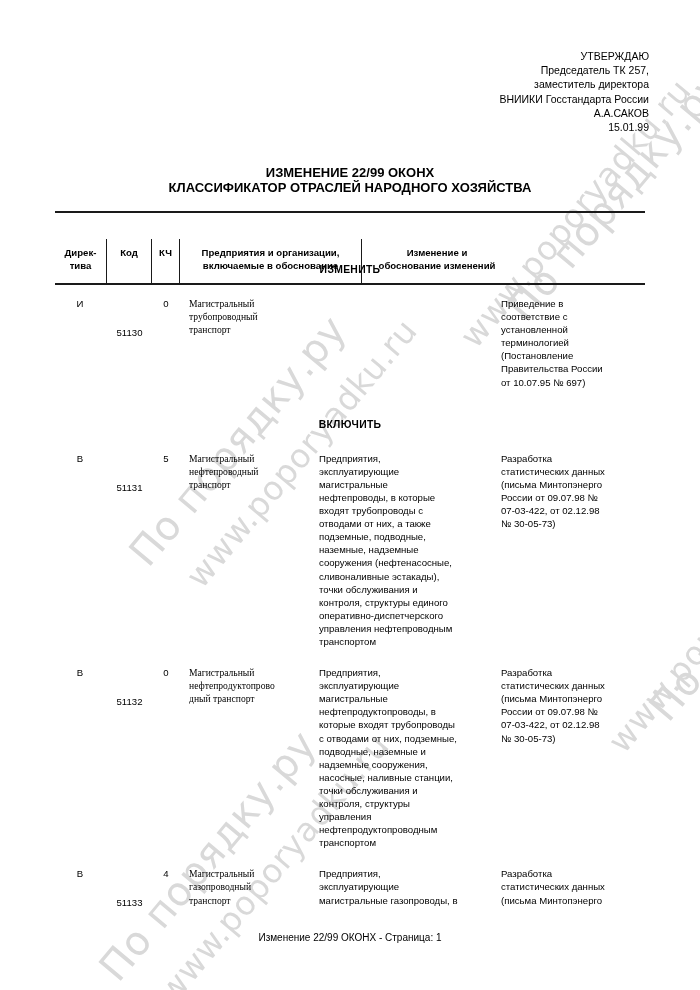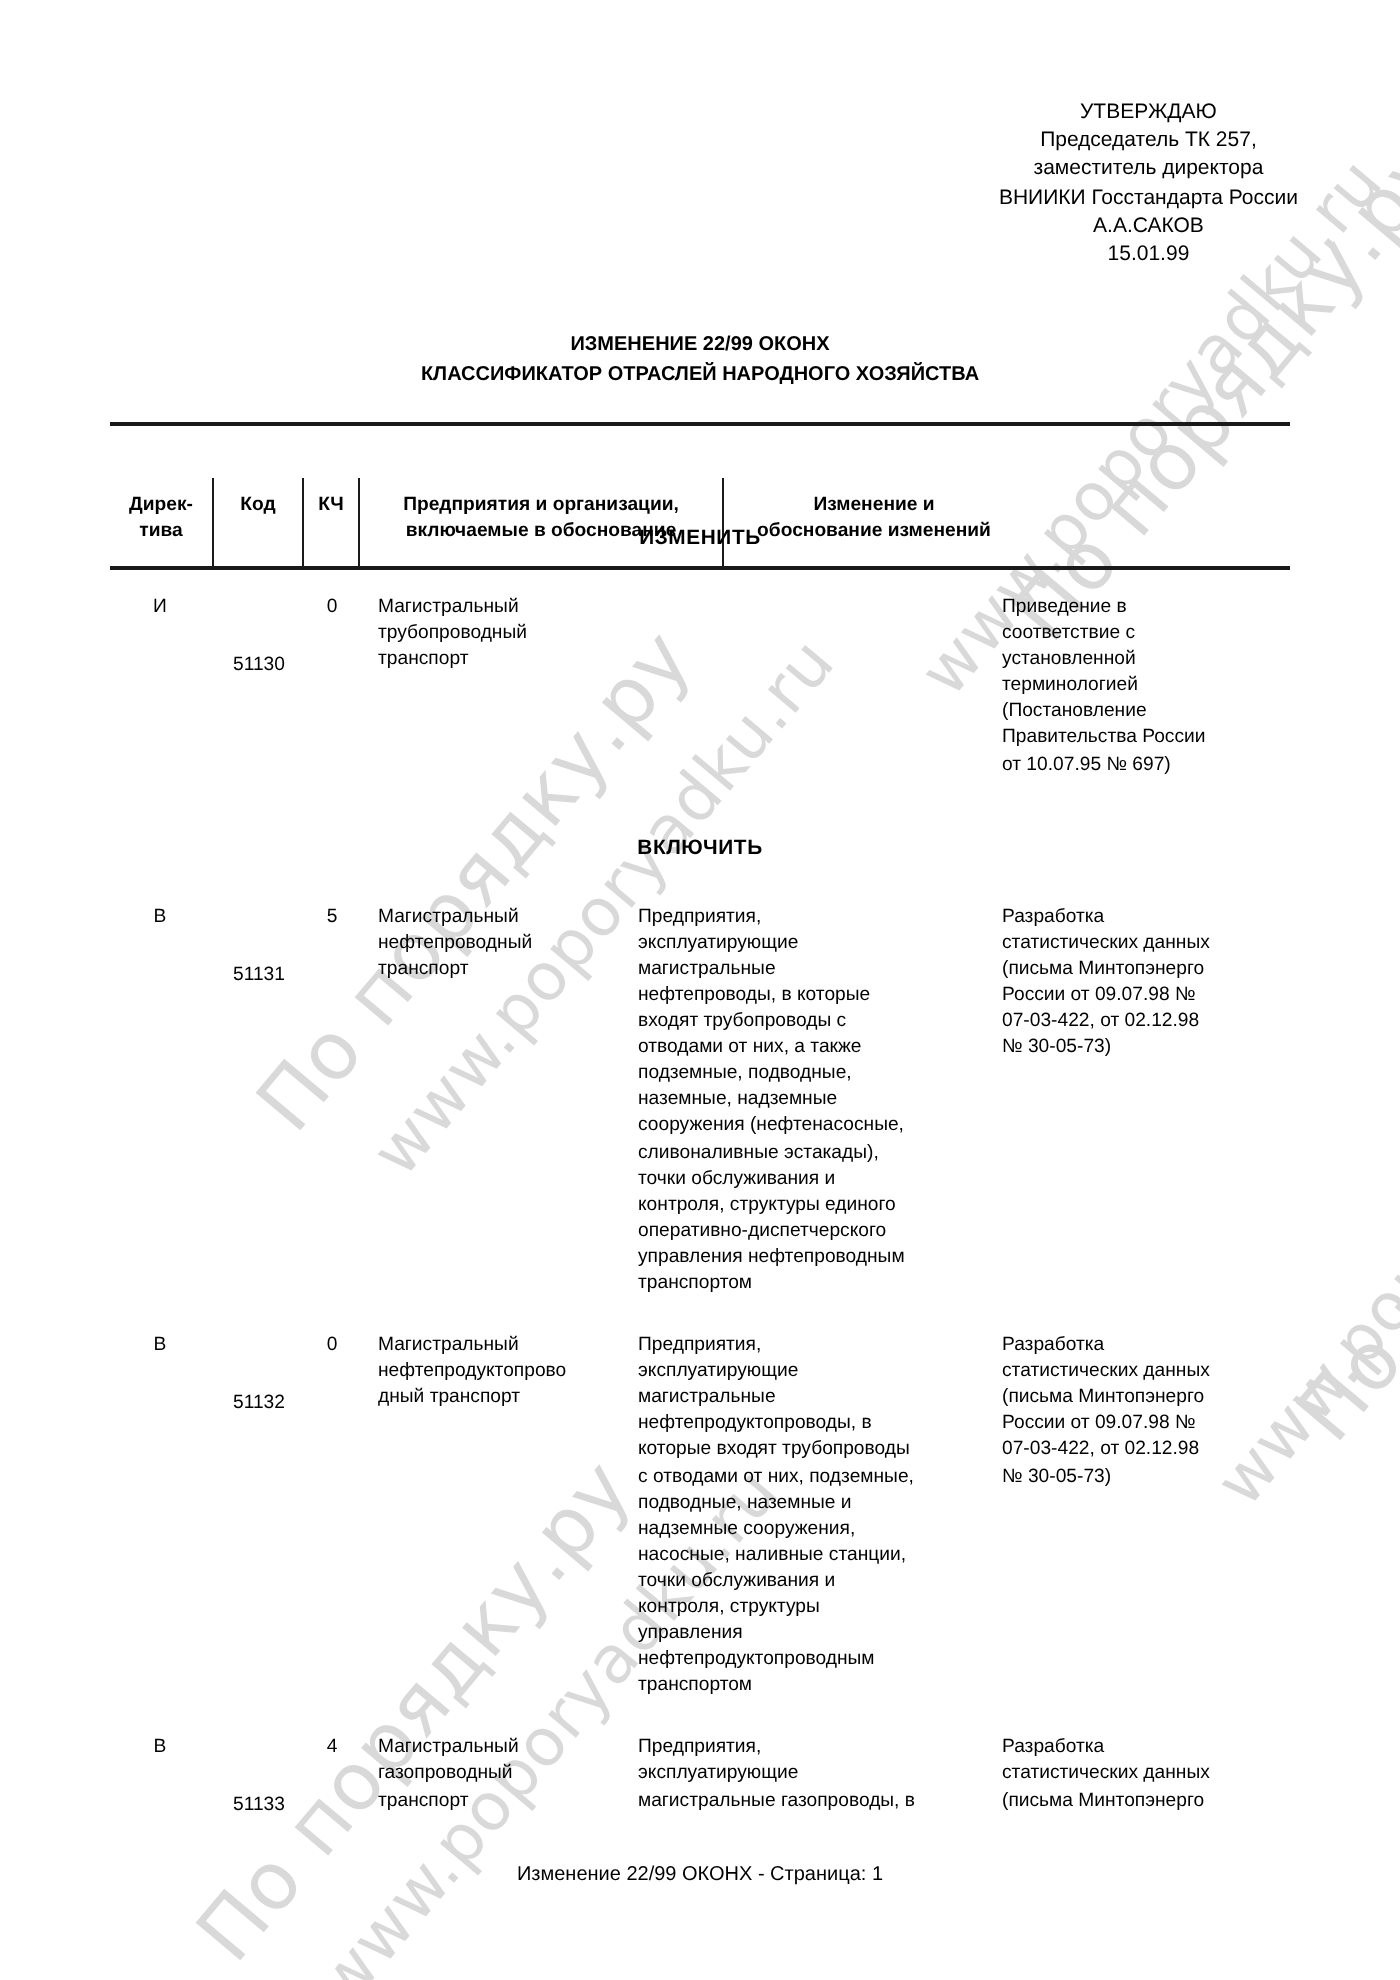--- a/index.html
+++ b/index.html
@@ -63,30 +63,30 @@
 
   
   .approval {
     position: absolute;
     right: 51px;
     top: 49px;
     text-align: right;
     font-size: 10.5px;
     line-height: 14.2px;
   }
-  .approval .ln { display: block; white-space: nowrap; text-align: center; }
+  .approval .ln { display: block; white-space: nowrap; }
 
   
   .doc-title {
     position: absolute;
     left: 0;
     right: 0;
     top: 166px;
     text-align: center;
-    font-size: 10px;
+    font-size: 13px;
     font-weight: bold;
     line-height: 14.5px;
   }
   .doc-title .ln { display: block; }
 
   
   .tbl-wrap {
     position: absolute;
     left: 55px;
     top: 211px;
@@ -142,21 +142,21 @@
     line-height: 13.1px;
   }
   .cell {
     box-sizing: border-box;
     word-wrap: break-word;
     overflow-wrap: break-word;
   }
   .cell.dir  { width: 52px; text-align: center; padding-right: 2px; }
   .cell.code { width: 45px; text-align: center; margin-top: 29px; }
   .cell.kch  { width: 28px; text-align: center; }
-  .cell.name { width: 133px; padding-left: 9px; padding-right: 6px; }
+  .cell.name { width: 133px; padding-left: 9px; padding-right: 6px; font-family: Liberation Serif, serif; }
   .cell.ent  { width: 182px; padding-left: 6px; padding-right: 6px; }
   .cell.exp  { width: 150px; padding-left: 6px; padding-right: 2px; }
 
   .cell .ln { display: block; white-space: nowrap; }
 
   
   .footer {
     position: absolute;
     left: 0;
     right: 0;

